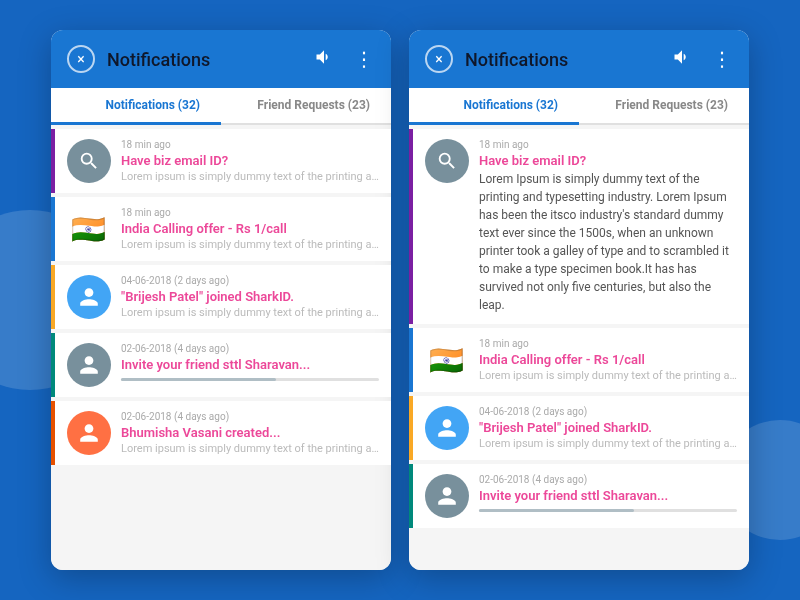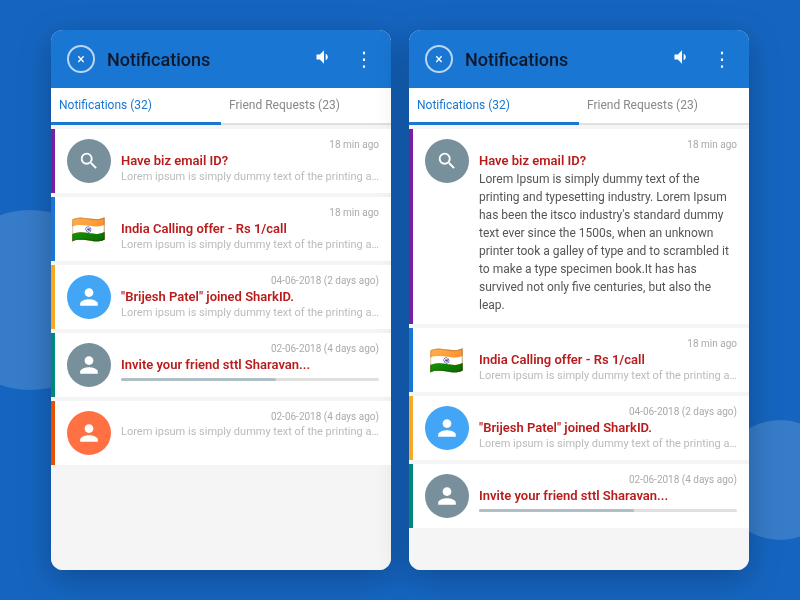--- a/index.html
+++ b/index.html
@@ -101,24 +101,24 @@
 
     
     .panel-tabs {
       background: white;
       display: flex;
       border-bottom: 2px solid #e0e0e0;
     }
 
     .tab {
       flex: 1;
-      padding: 10px 8px;
-      text-align: left;
+      padding: 10px 21px;
+      text-align: right;
       font-size: 12px;
-      font-weight: 400;
+      font-weight: 700;
       color: #888;
       cursor: pointer;
       border-bottom: 3px solid transparent;
       margin-bottom: -2px;
     }
 
     .tab.active {
       color: #1976D2;
       border-bottom: 3px solid #1976D2;
     }
@@ -161,28 +161,28 @@
     }
 
     .notif-content {
       flex: 1;
       min-width: 0;
     }
 
     .notif-title {
       font-size: 13px;
       font-weight: 600;
-      color: #b91c1c;
+      color: #ec4899;
       margin-bottom: 2px;
     }
 
     .notif-time {
       font-size: 10px;
       color: #aaa;
-      text-align: right;
+      text-align: left;
       margin-bottom: 3px;
     }
 
     .notif-body {
       font-size: 11px;
       color: #bbb;
       white-space: nowrap;
       overflow: hidden;
       text-overflow: ellipsis;
     }
@@ -286,20 +286,21 @@
           </div>
         </div>
         <div class="notif-item orange">
           <div class="notif-avatar" style="background: rgb(255, 112, 67);">
             <svg width="22" height="22" viewBox="0 0 24 24" fill="white">
               <path d="M12 12c2.7 0 4.8-2.1 4.8-4.8S14.7 2.4 12 2.4 7.2 4.5 7.2 7.2 9.3 12 12 12zm0 2.4c-3.2 0-9.6 1.6-9.6 4.8v2.4h19.2v-2.4c0-3.2-6.4-4.8-9.6-4.8z"></path>
             </svg>
           </div>
           <div class="notif-content">
             <div class="notif-time">02-06-2018 (4 days ago)</div>
+            <div class="notif-title">Bhumisha Vasani created...</div>
             <div class="notif-body">Lorem ipsum is simply dummy text of the printing and</div>
           </div>
         </div>
       </div>
     </div>
     <div class="phone-panel">
       <div class="panel-header">
         <div class="close-btn">×</div>
         <div class="header-title">Notifications</div>
         <div class="header-icon"><svg width="20" height="20" viewBox="0 0 24 24" fill="white">

